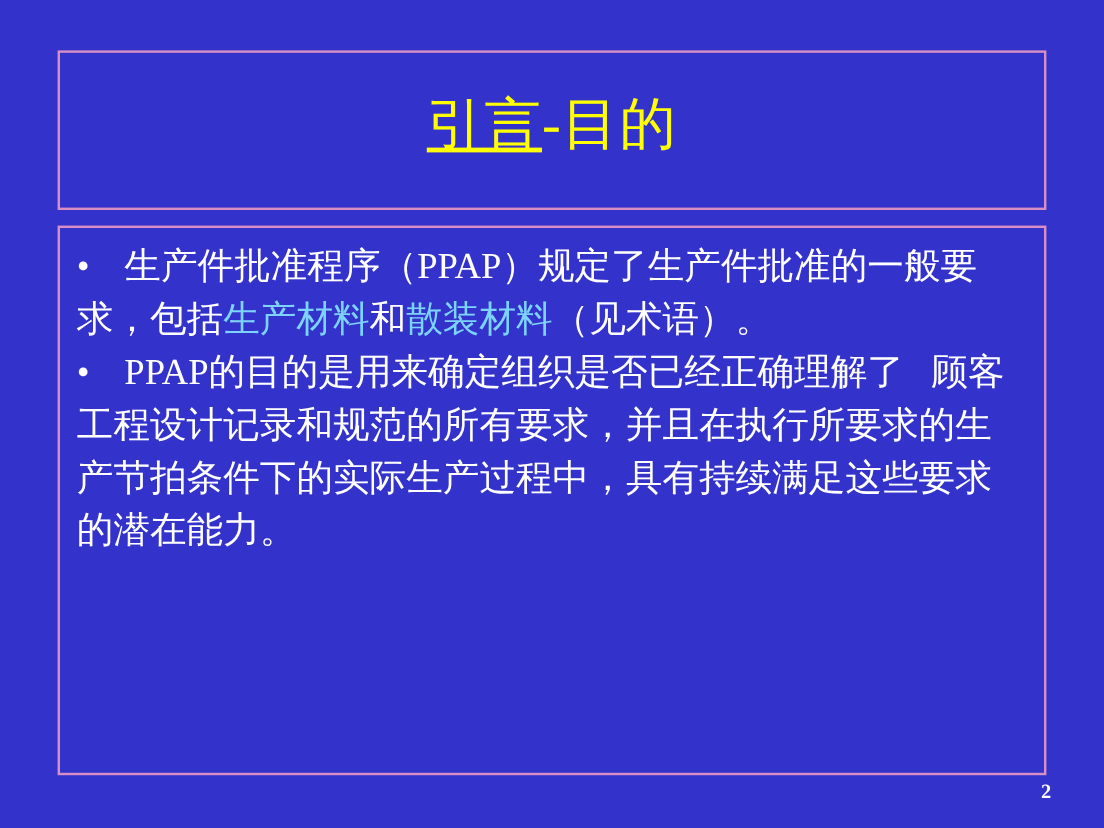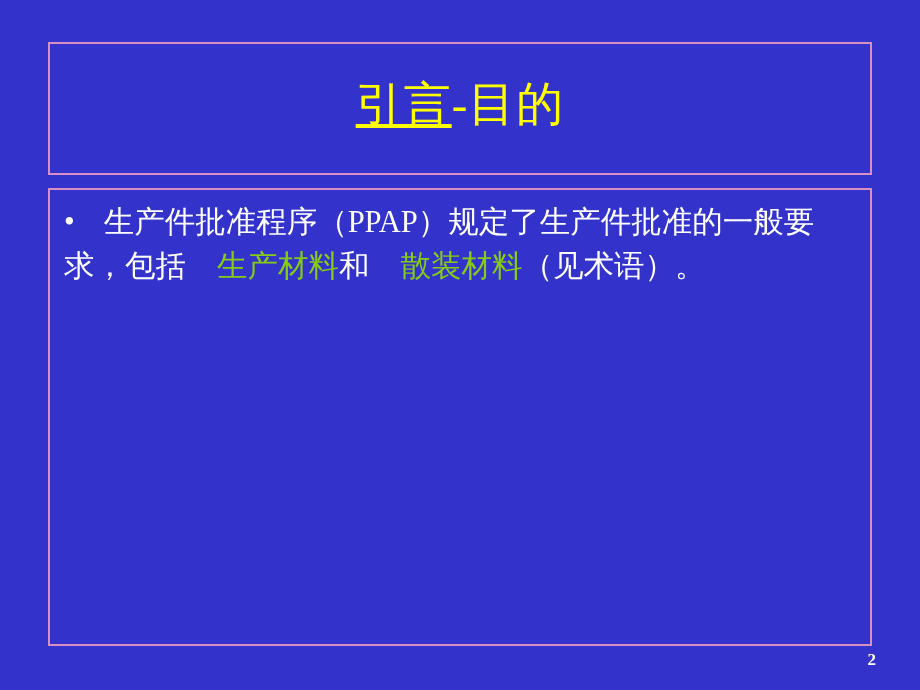--- a/index.html
+++ b/index.html
@@ -60,21 +60,21 @@
     white-space: pre-wrap;
     word-break: break-all;
   }
 
   .bullet-para .bullet-mark {
     display: inline-block;
     width: 32px;
     text-align: left;
   }
 
-  .hl { color: #84cc16; margin-left: 31px; }
+  .hl { color: #7dd3fc; }
 
   
   #page-number {
     position: absolute;
     right: 44px;
     top: 650px;
     color: #FFFFFF;
     font-size: 17px;
     font-weight: bold;
     font-family: "Liberation Serif", "DejaVu Serif", serif;
@@ -85,16 +85,17 @@
 
 <div id="title-box">
   <div id="slide-title">
     <span class="ul">引言</span><span>-目的</span>
   </div>
 </div>
 
 <div id="body-box">
   <div id="bullet-list">
       <p class="bullet-para"><span class="bullet-mark">•</span><span> 生产件批准程序（PPAP）规定了生产件批准的一般要求，包括</span><span class="hl">生产材料</span><span>和</span><span class="hl">散装材料</span><span>（见术语）。</span></p>
+      <p class="bullet-para"><span class="bullet-mark">•</span><span> PPAP的目的是用来确定组织是否已经正确理解了   顾客工程设计记录和规范的所有要求，并且在执行所要求的生产节拍条件下的实际生产过程中，具有持续满足这些要求的潜在能力。</span></p>
     </div>
 </div>
 
 <div id="page-number">2</div>
 
 </body></html>

